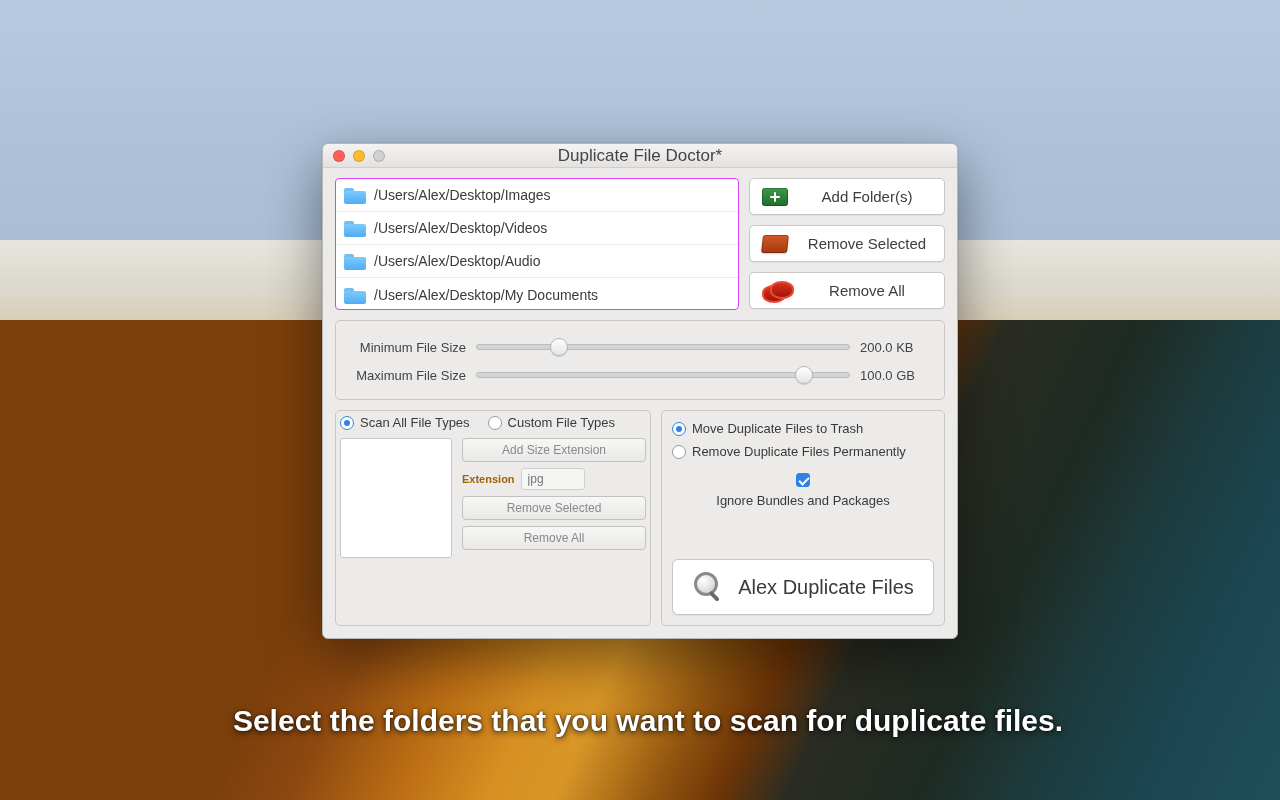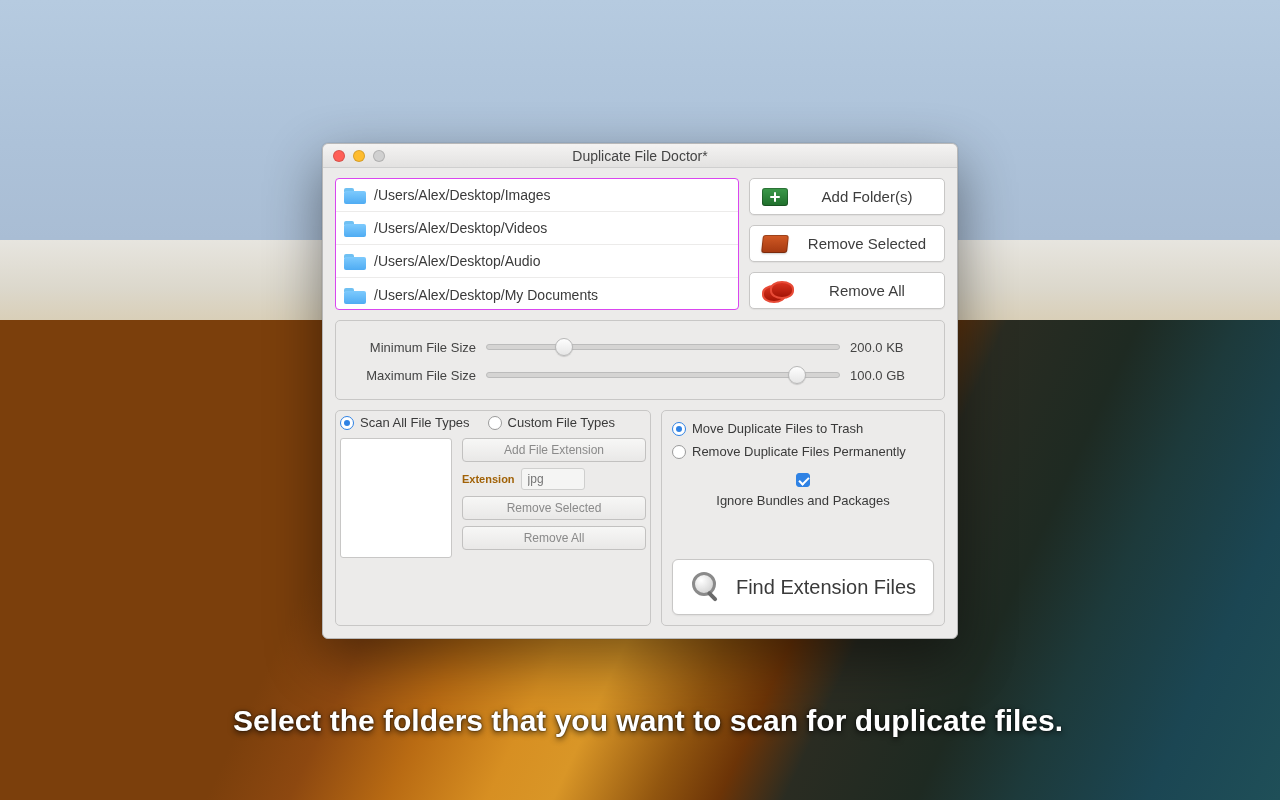--- a/index.html
+++ b/index.html
@@ -33,21 +33,21 @@
     border-top-left-radius:6px; border-top-right-radius:6px;
     display:flex; align-items:center; position:relative;
   }
   .traffic-lights{ display:flex; gap:8px; padding-left:10px; }
   .tl{ width:12px; height:12px; border-radius:50%; border:1px solid rgba(0,0,0,.15);}
   .tl.red{ background:#ff5f57;}
   .tl.yellow{ background:#febc2e;}
   .tl.green{ background:#d0d0d0;}
   .title-text{
     position:absolute; left:0; right:0; text-align:center;
-    font-size:14px; color:#444;
+    font-size:17px; color:#444;
   }
 
   .content{ padding:10px 12px 12px; display:flex; flex-direction:column; gap:10px; flex:1; }
 
   .top-row{ display:flex; gap:10px; height:132px;}
   .folder-list{
     flex:1; background:#fff; border:1px solid #d946ef; border-radius:4px;
     overflow:hidden;
   }
   .folder-item{
@@ -99,21 +99,21 @@
   .ic-removeall::before,.ic-removeall::after{
     content:""; position:absolute; width:20px; height:14px;
     background:linear-gradient(#d8321f,#a41405); border-radius:50%/45%;
     border:2px solid #e84b37;
   }
   .ic-removeall::before{ left:0; top:4px;}
   .ic-removeall::after{ left:8px; top:0;}
 
   
   .section{
-    border:1px solid #c8c7c6; border-radius:5px; background:#ecebea; padding:12px 24px 10px;
+    border:1px solid #c8c7c6; border-radius:5px; background:#ecebea; padding:12px 14px 10px;
   }
   .slider-row{ display:flex; align-items:center; gap:10px; height:28px;}
   .slider-row .slabel{ width:116px; text-align:right; font-size:13px; color:#444;}
   .slider-row .svalue{ width:70px; text-align:left; font-size:13px; color:#444;}
   .track{ flex:1; height:6px; background:#d5d4d3; border:1px solid #bcbcbc; border-radius:3px; position:relative;}
   .knob{
     position:absolute; top:50%; width:18px; height:18px; border-radius:50%;
     background:linear-gradient(#fefefe,#e6e6e6); border:1px solid #b8b8b8;
     transform:translate(-50%,-50%);
     box-shadow:0 1px 1px rgba(0,0,0,.15);
@@ -262,21 +262,21 @@
             <span>Scan All File Types</span>
           </label>
           <label class="radio">
             <span class="r-dot"></span>
             <span>Custom File Types</span>
           </label>
         </div>
         <div class="ext-area">
           <div class="ext-list"></div>
           <div class="ext-controls">
-            <div class="small-btn">Add File Extension</div>
+            <div class="small-btn">Add Size Extension</div>
             <div class="ext-input-row">
               <span class="lbl">Extension</span>
               <input class="ext-input" placeholder="jpg" style="">
             </div>
             <div class="small-btn">Remove Selected</div>
             <div class="small-btn">Remove All</div>
           </div>
         </div>
       </div>
 
@@ -290,20 +290,20 @@
             <span class="r-dot"></span>
             <span>Remove Duplicate Files Permanently</span>
           </label>
           <label class="chk">
             <span class="c-box sel"></span>
             <span>Ignore Bundles and Packages</span>
           </label>
         </div>
         <div class="find-btn">
           <span class="mag"></span>
-          <span>Find Extension Files</span>
+          <span>Alex Duplicate Files</span>
         </div>
       </div>
     </div>
   </div>
 </div>
 
 <div class="caption">Select the folders that you want to scan for duplicate files.</div>
 
 </body></html>

